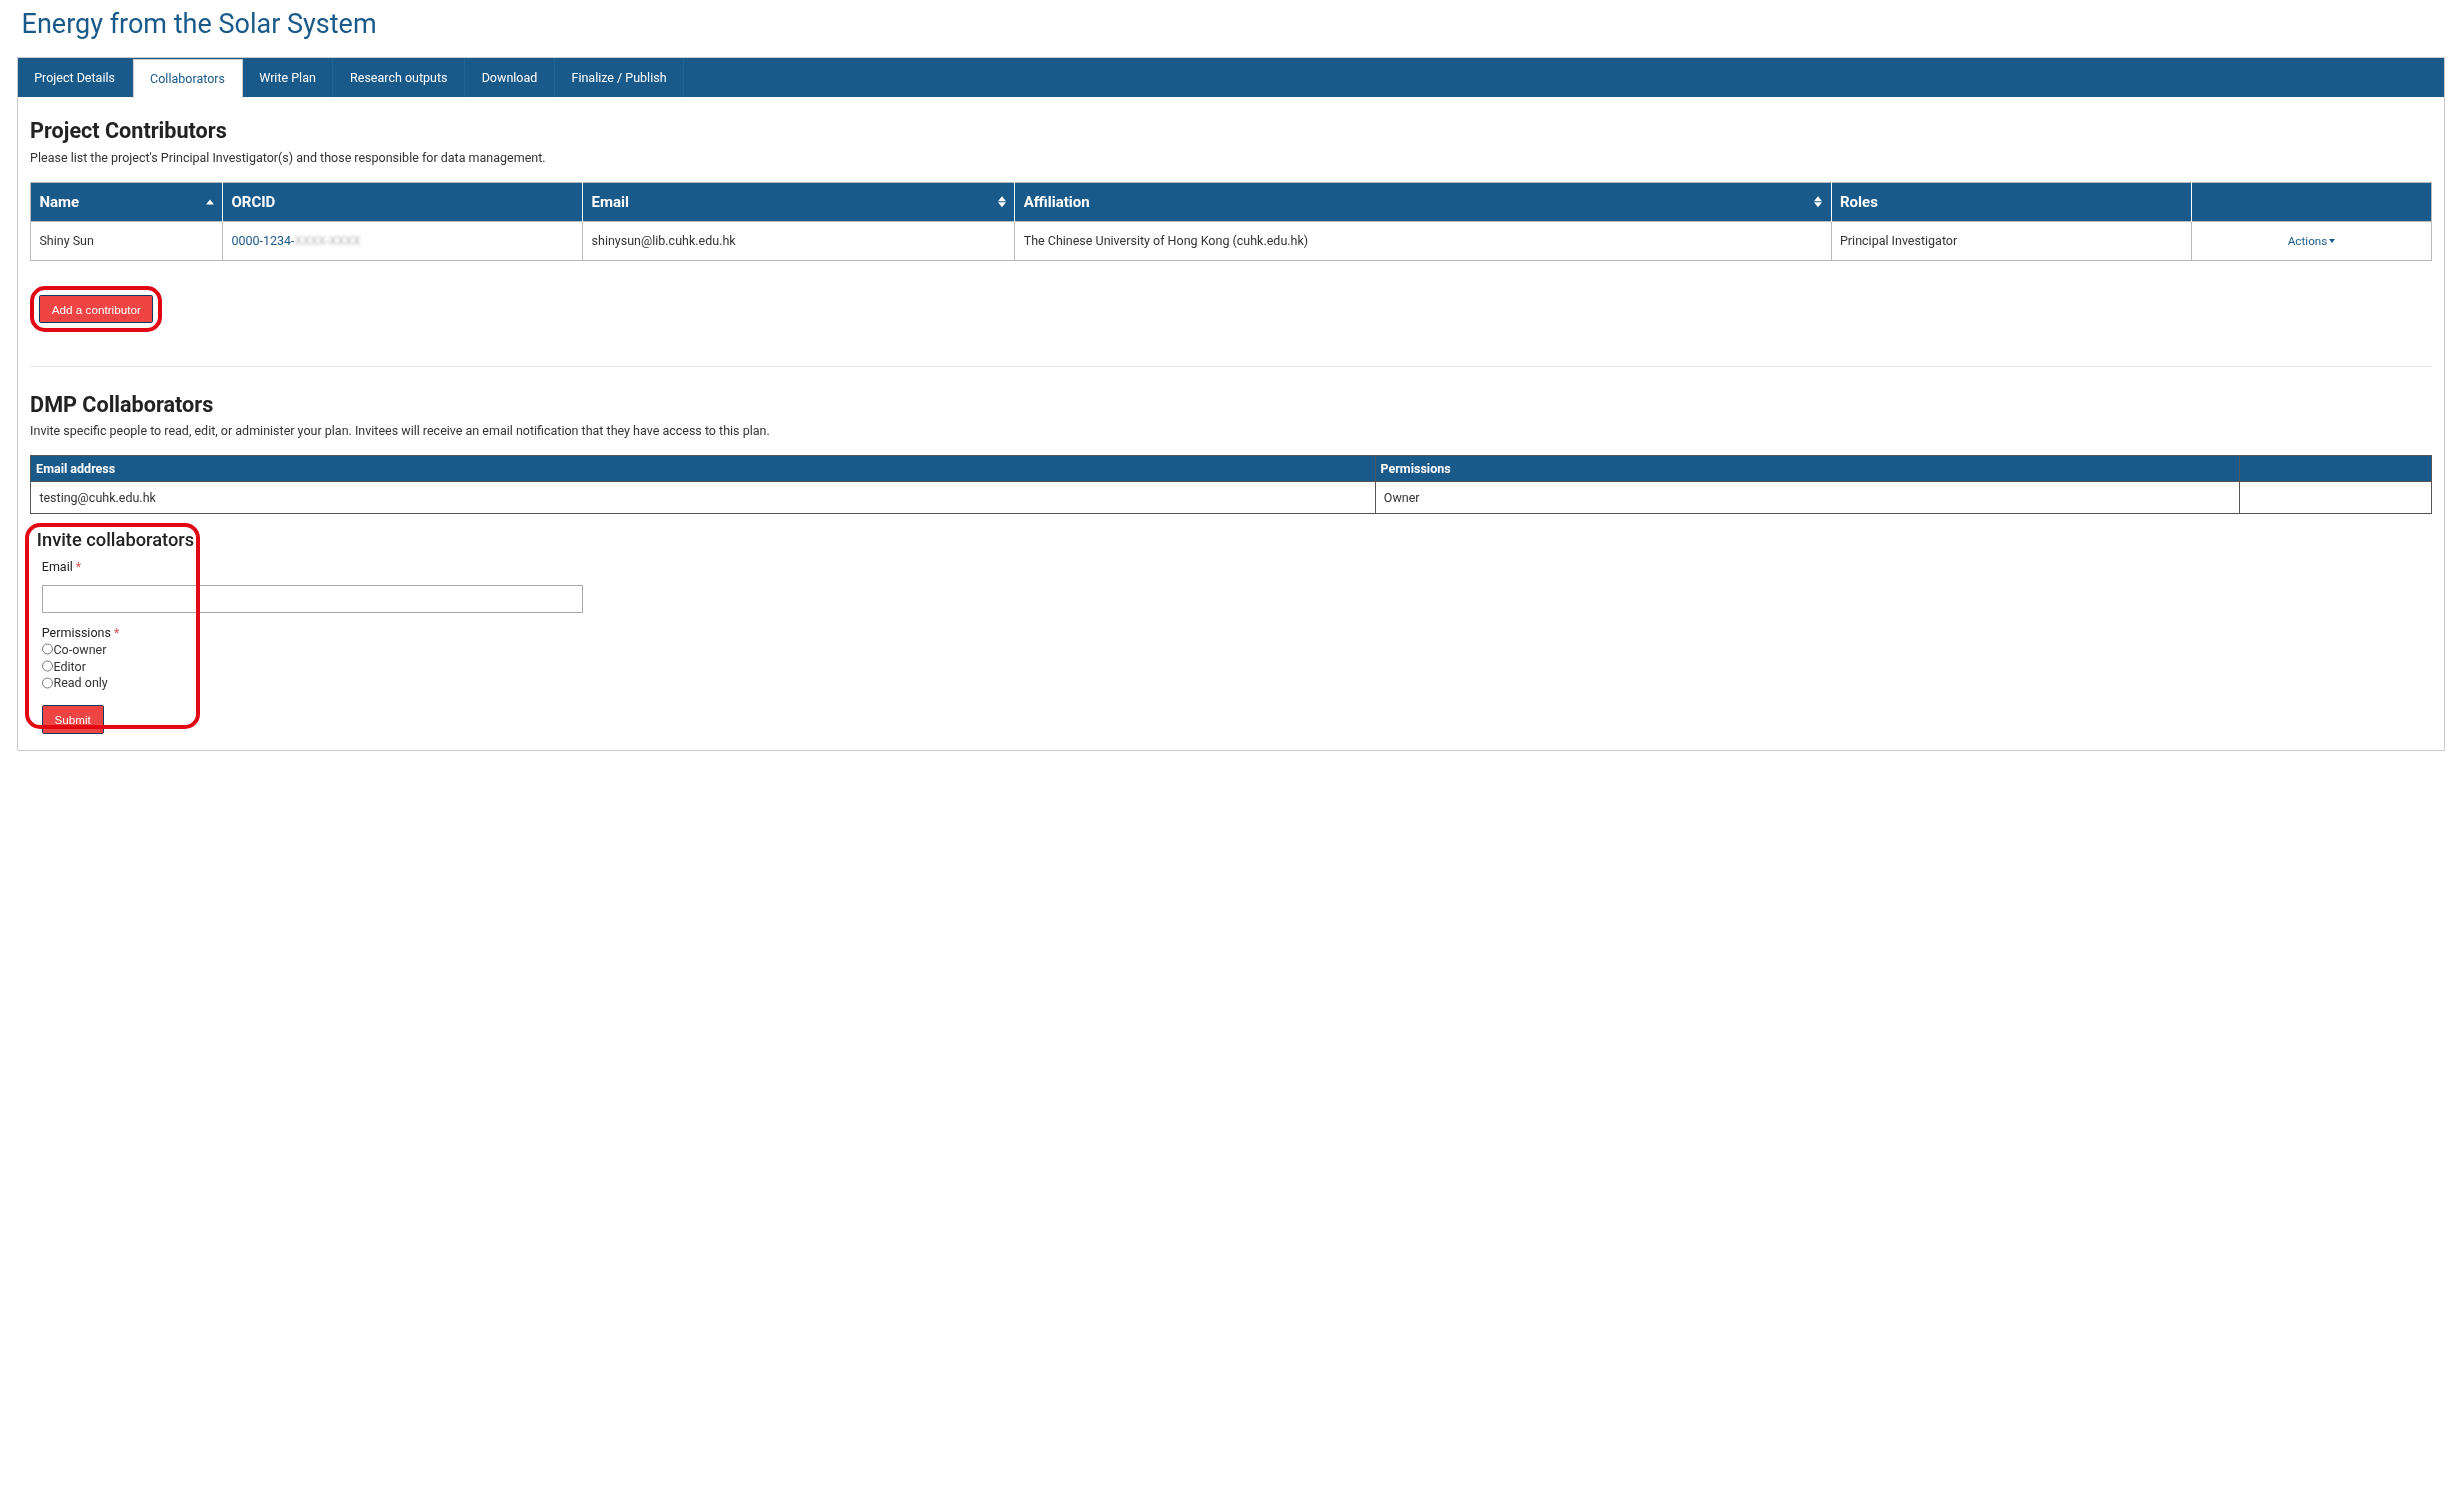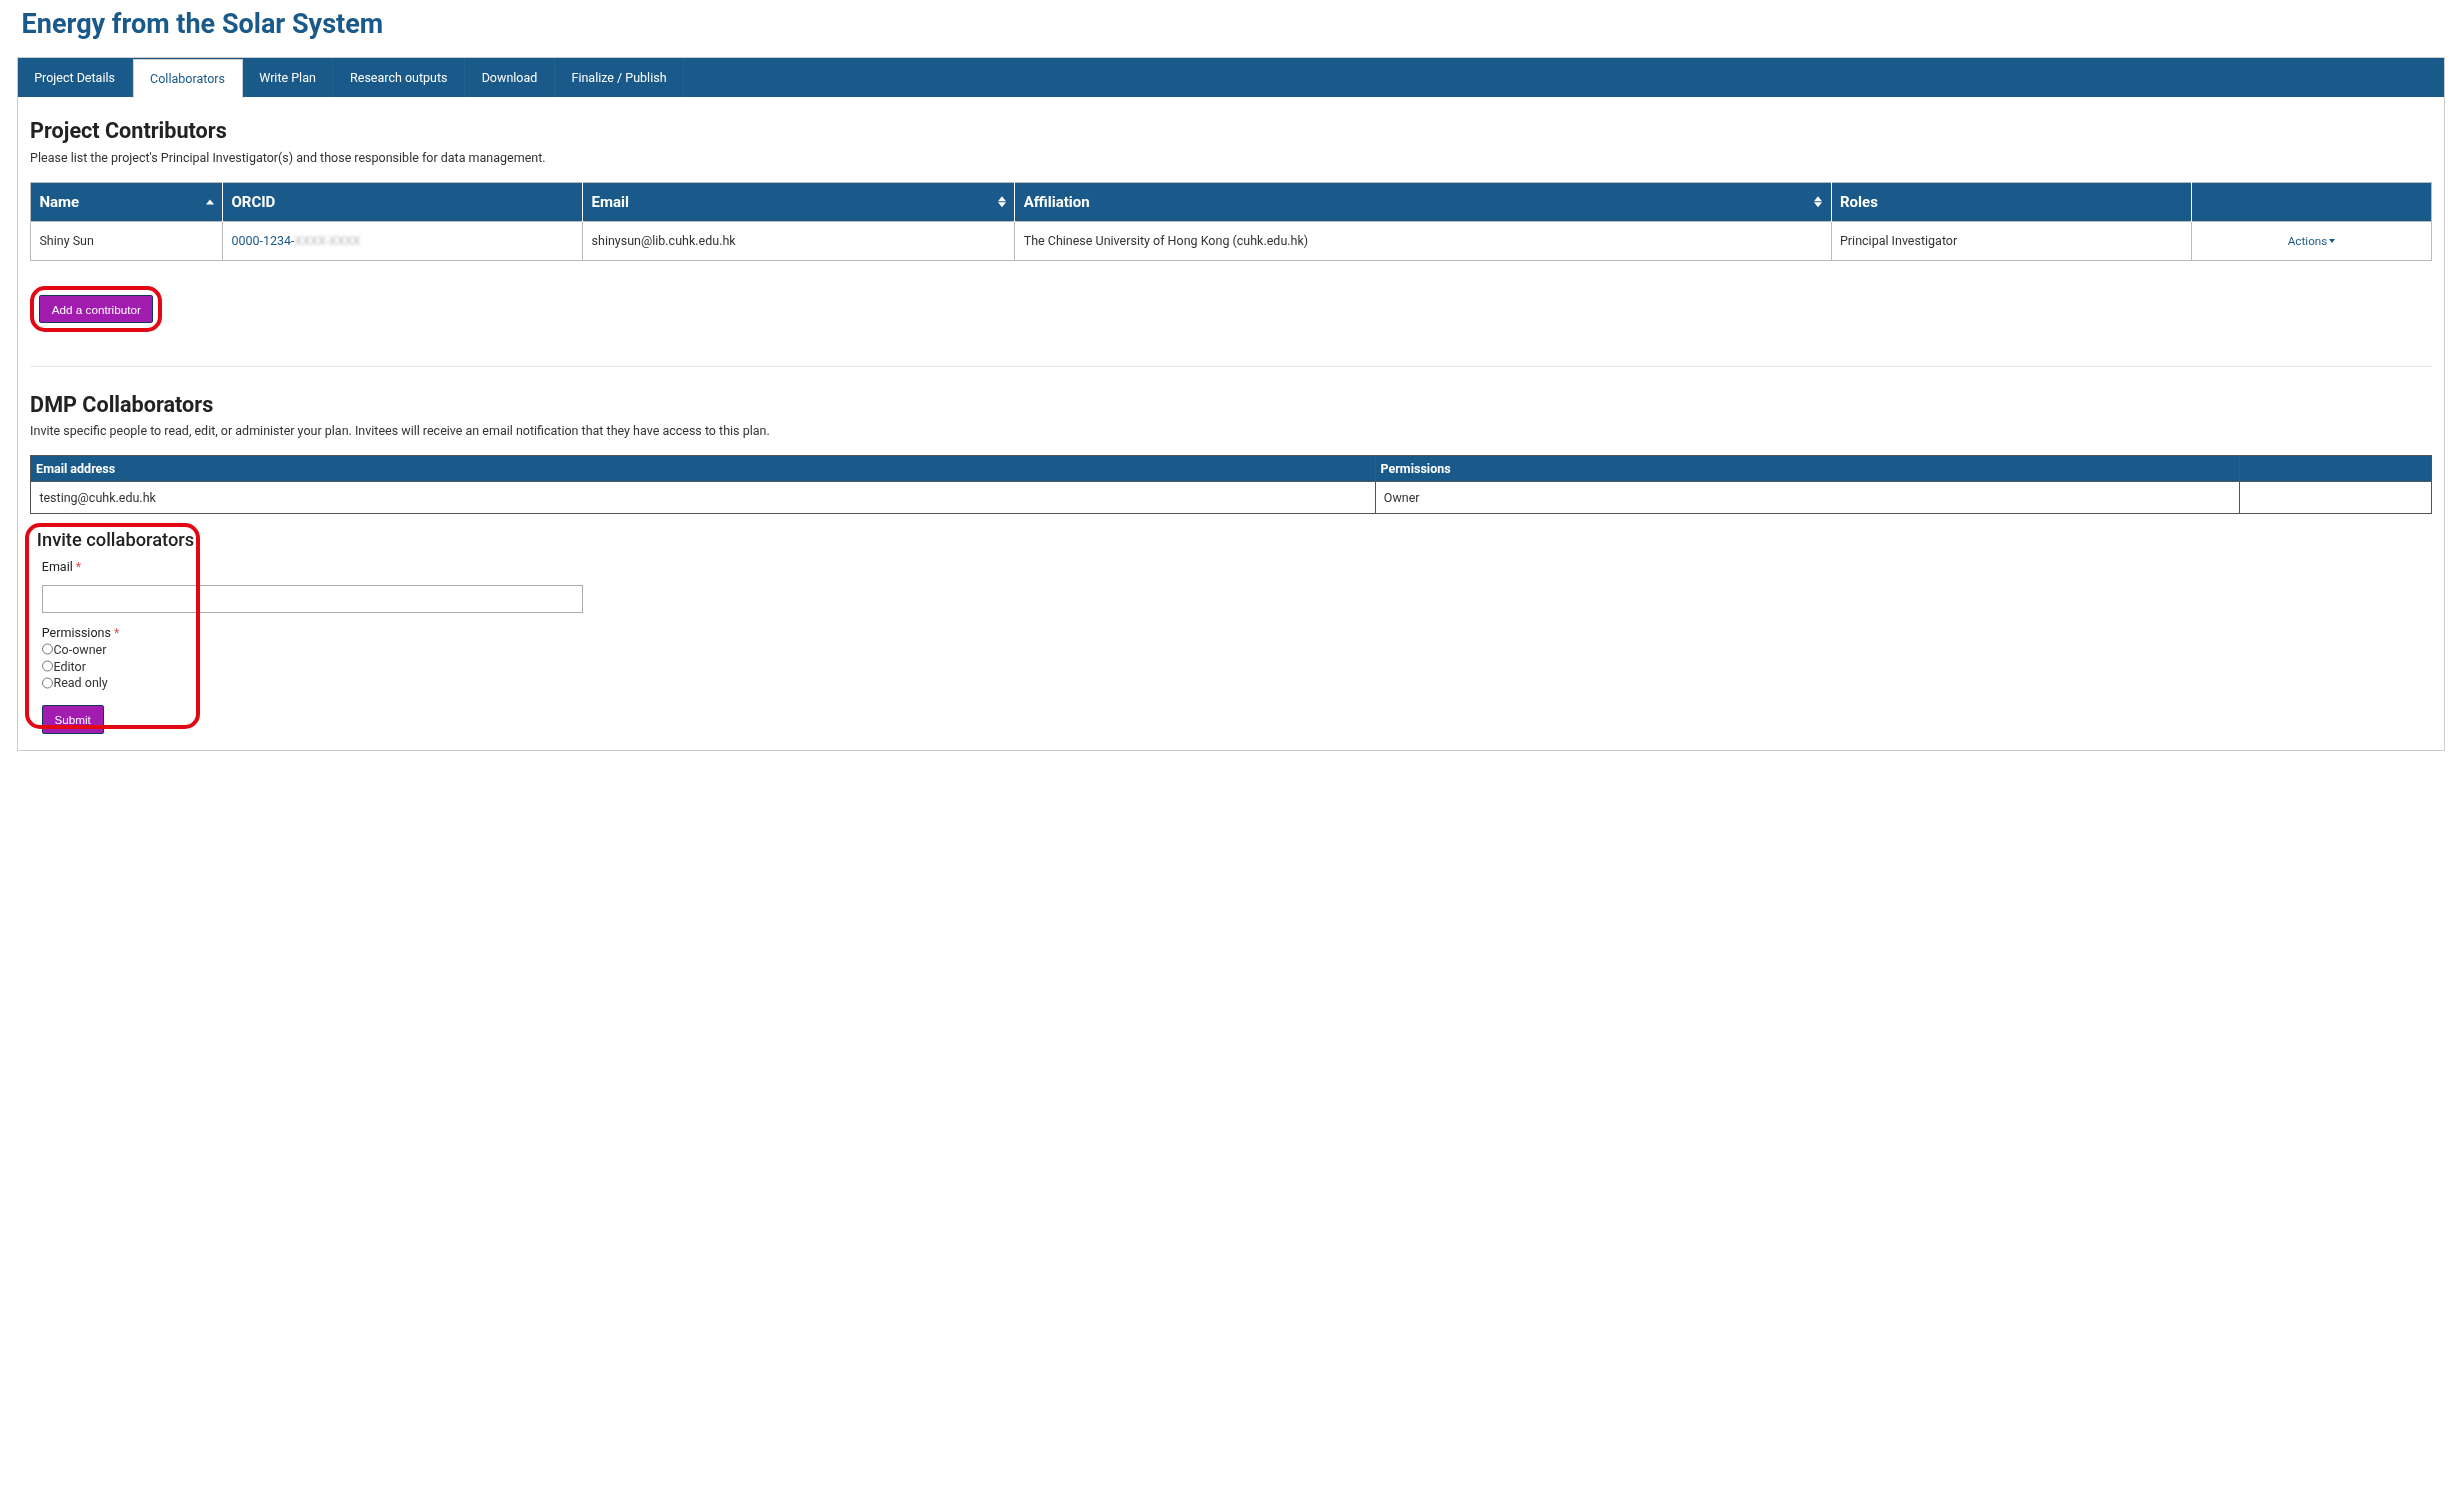--- a/index.html
+++ b/index.html
@@ -6,21 +6,21 @@
   body {
     font-family: -apple-system, BlinkMacSystemFont, "Segoe UI", Roboto, "Helvetica Neue", Arial, sans-serif;
     background: #fff;
     color: #333;
     padding: 8.3px 16.6px;
     font-size: 11.7px;
   }
   h1.page-title {
     color: #1a5a8a;
     font-size: 27px;
-    font-weight: 700;
+    font-weight: 400;
     margin-bottom: 16.6px;
     margin-left: 5px;
   }
   .tab-container {
     border: 0.8px solid #ccc;
     background: #fff;
   }
   .tabs {
     display: flex;
     background: #1a5a8a;
@@ -94,21 +94,21 @@
     width:0;height:0;border-left:4.2px solid transparent;border-right:4.2px solid transparent;border-top:5px solid #fff;
   }
   .sort-icon.single .up { margin-bottom:0; }
   .orcid-link { color: #1a5a8a; text-decoration: none; }
   .blur { color: #bbb; filter: blur(1.7px); }
   .actions-link { color: #1a5a8a; font-size: 11.7px; cursor:pointer; display:inline-flex; align-items:center; gap:1.7px;}
   .caret-down {
     width:0;height:0;border-left:3.3px solid transparent;border-right:3.3px solid transparent;border-top:4.2px solid #1a5a8a;display:inline-block;
   }
   .btn {
-    background: #a21caf;
+    background: #ef4444;
     color: #fff;
     border: 0.8px solid #0f3a5a;
     padding: 6.7px 11.7px;
     font-size: 11.7px;
     cursor: pointer;
     border-radius: 1.7px;
   }
   .highlight-red {
     border: 4.2px solid #e30613;
     border-radius: 15px;

